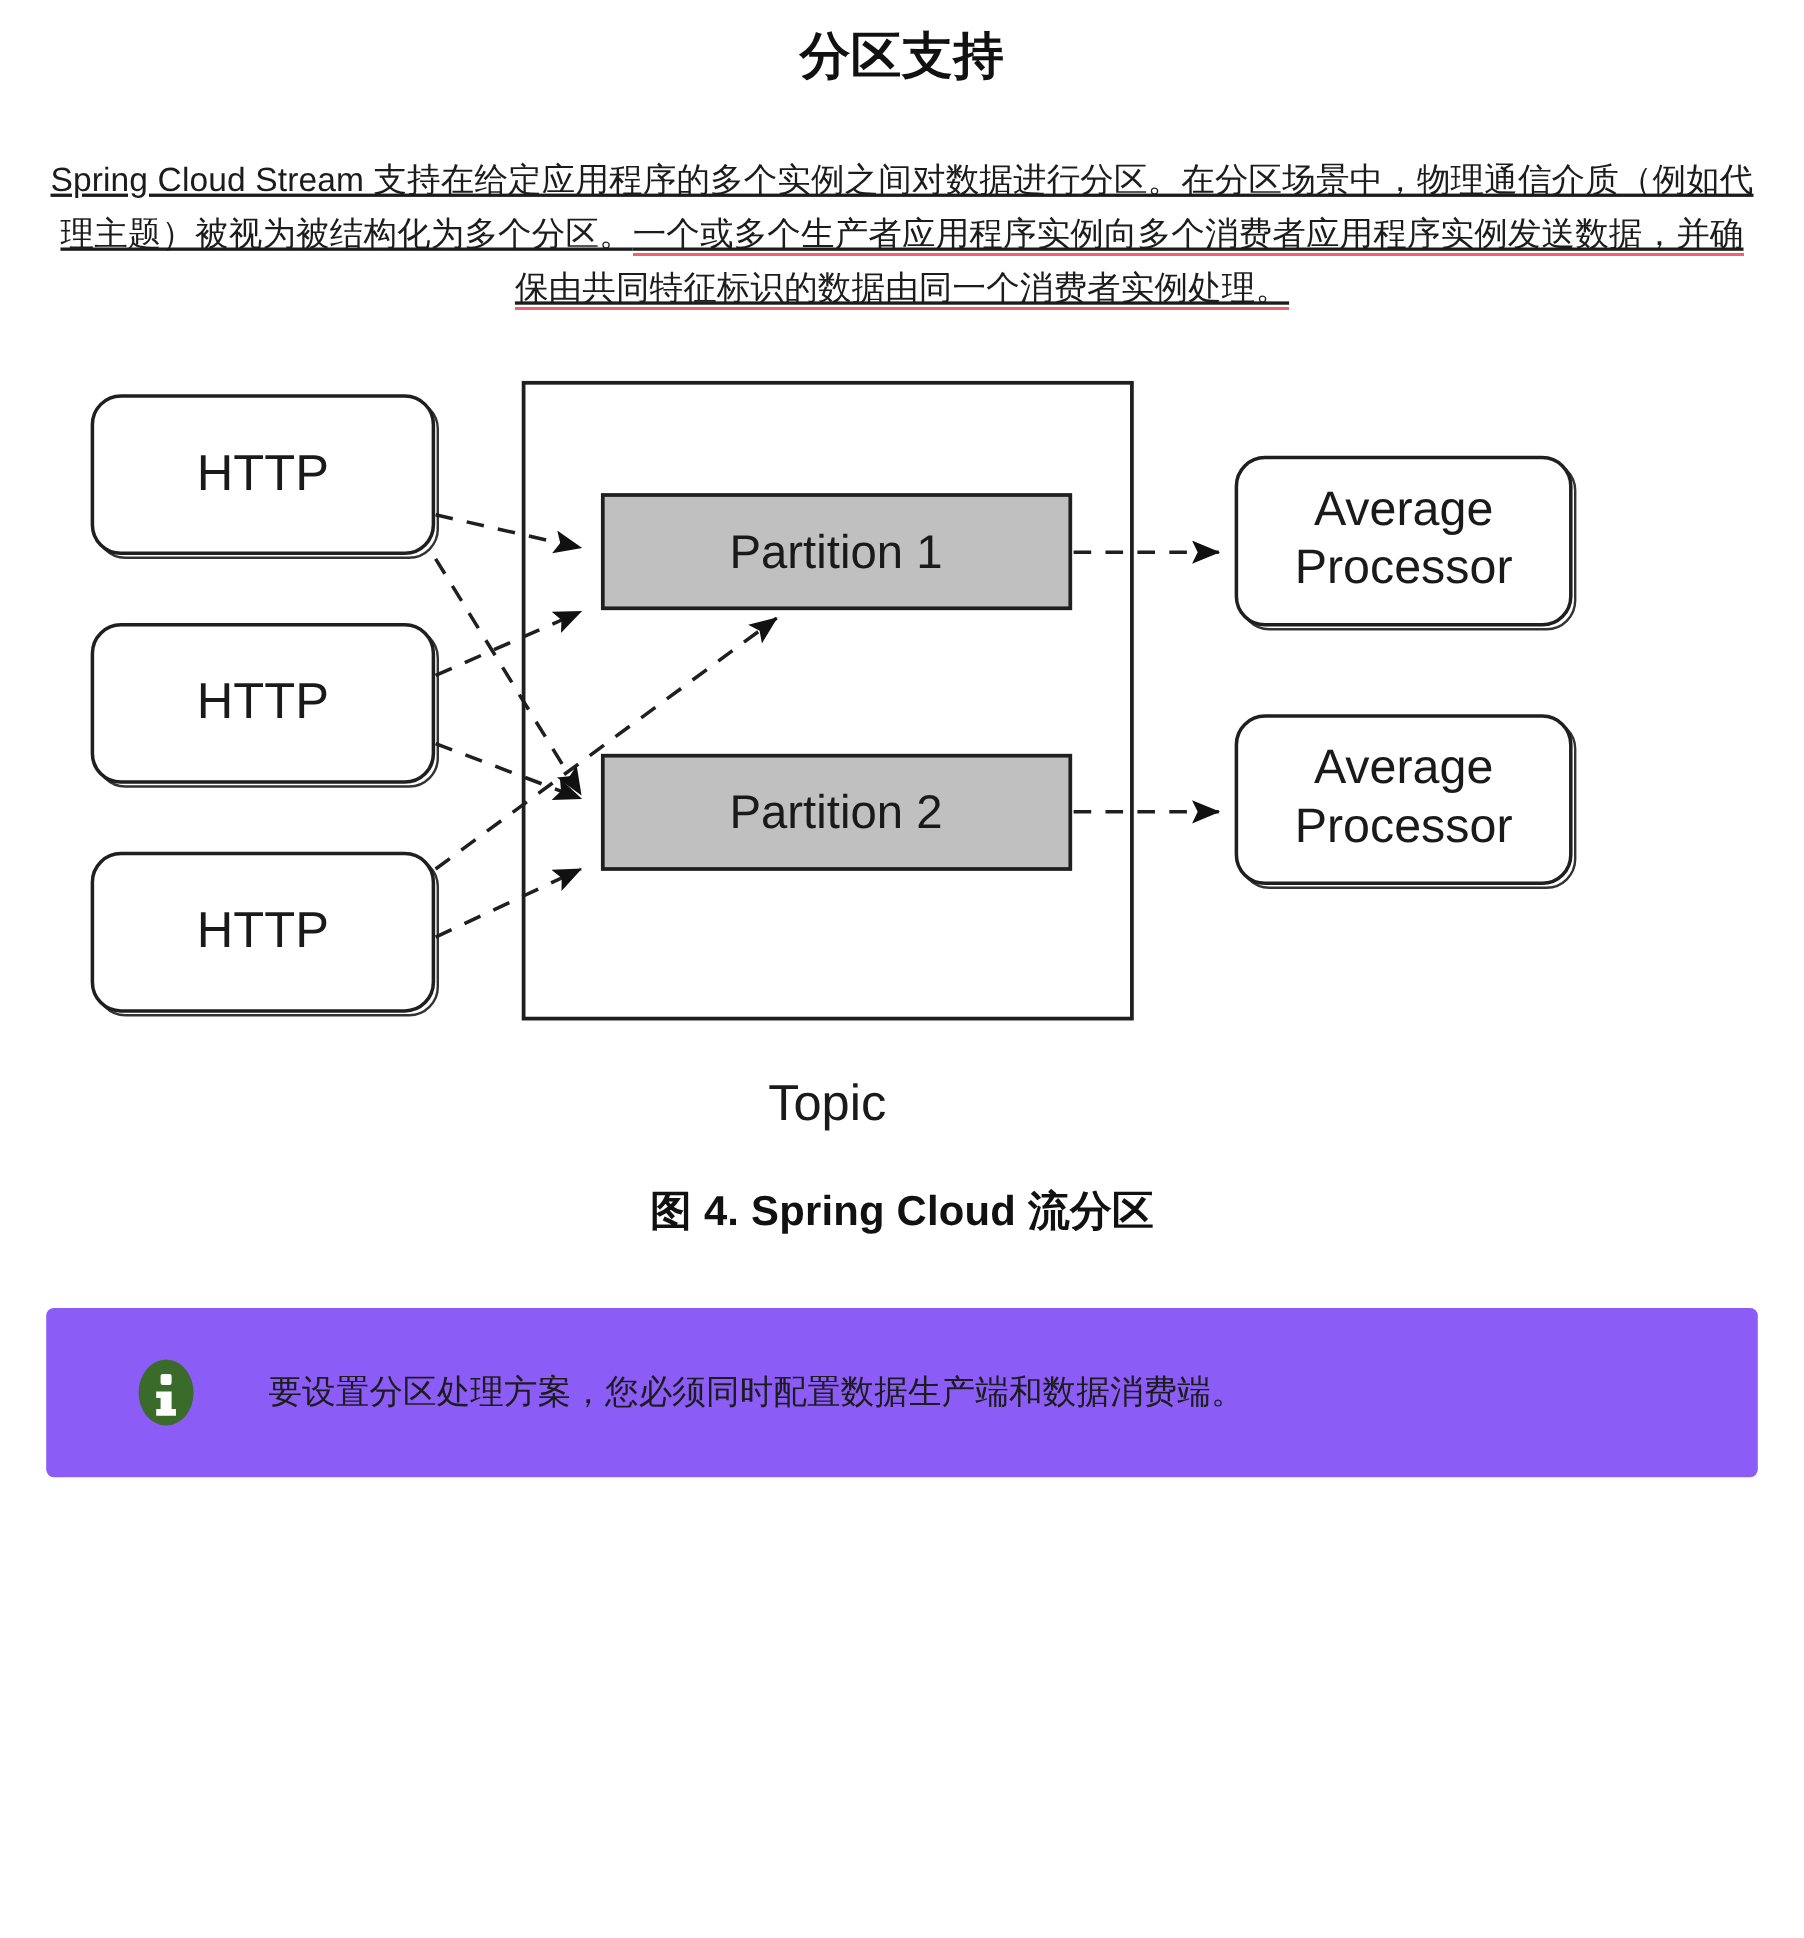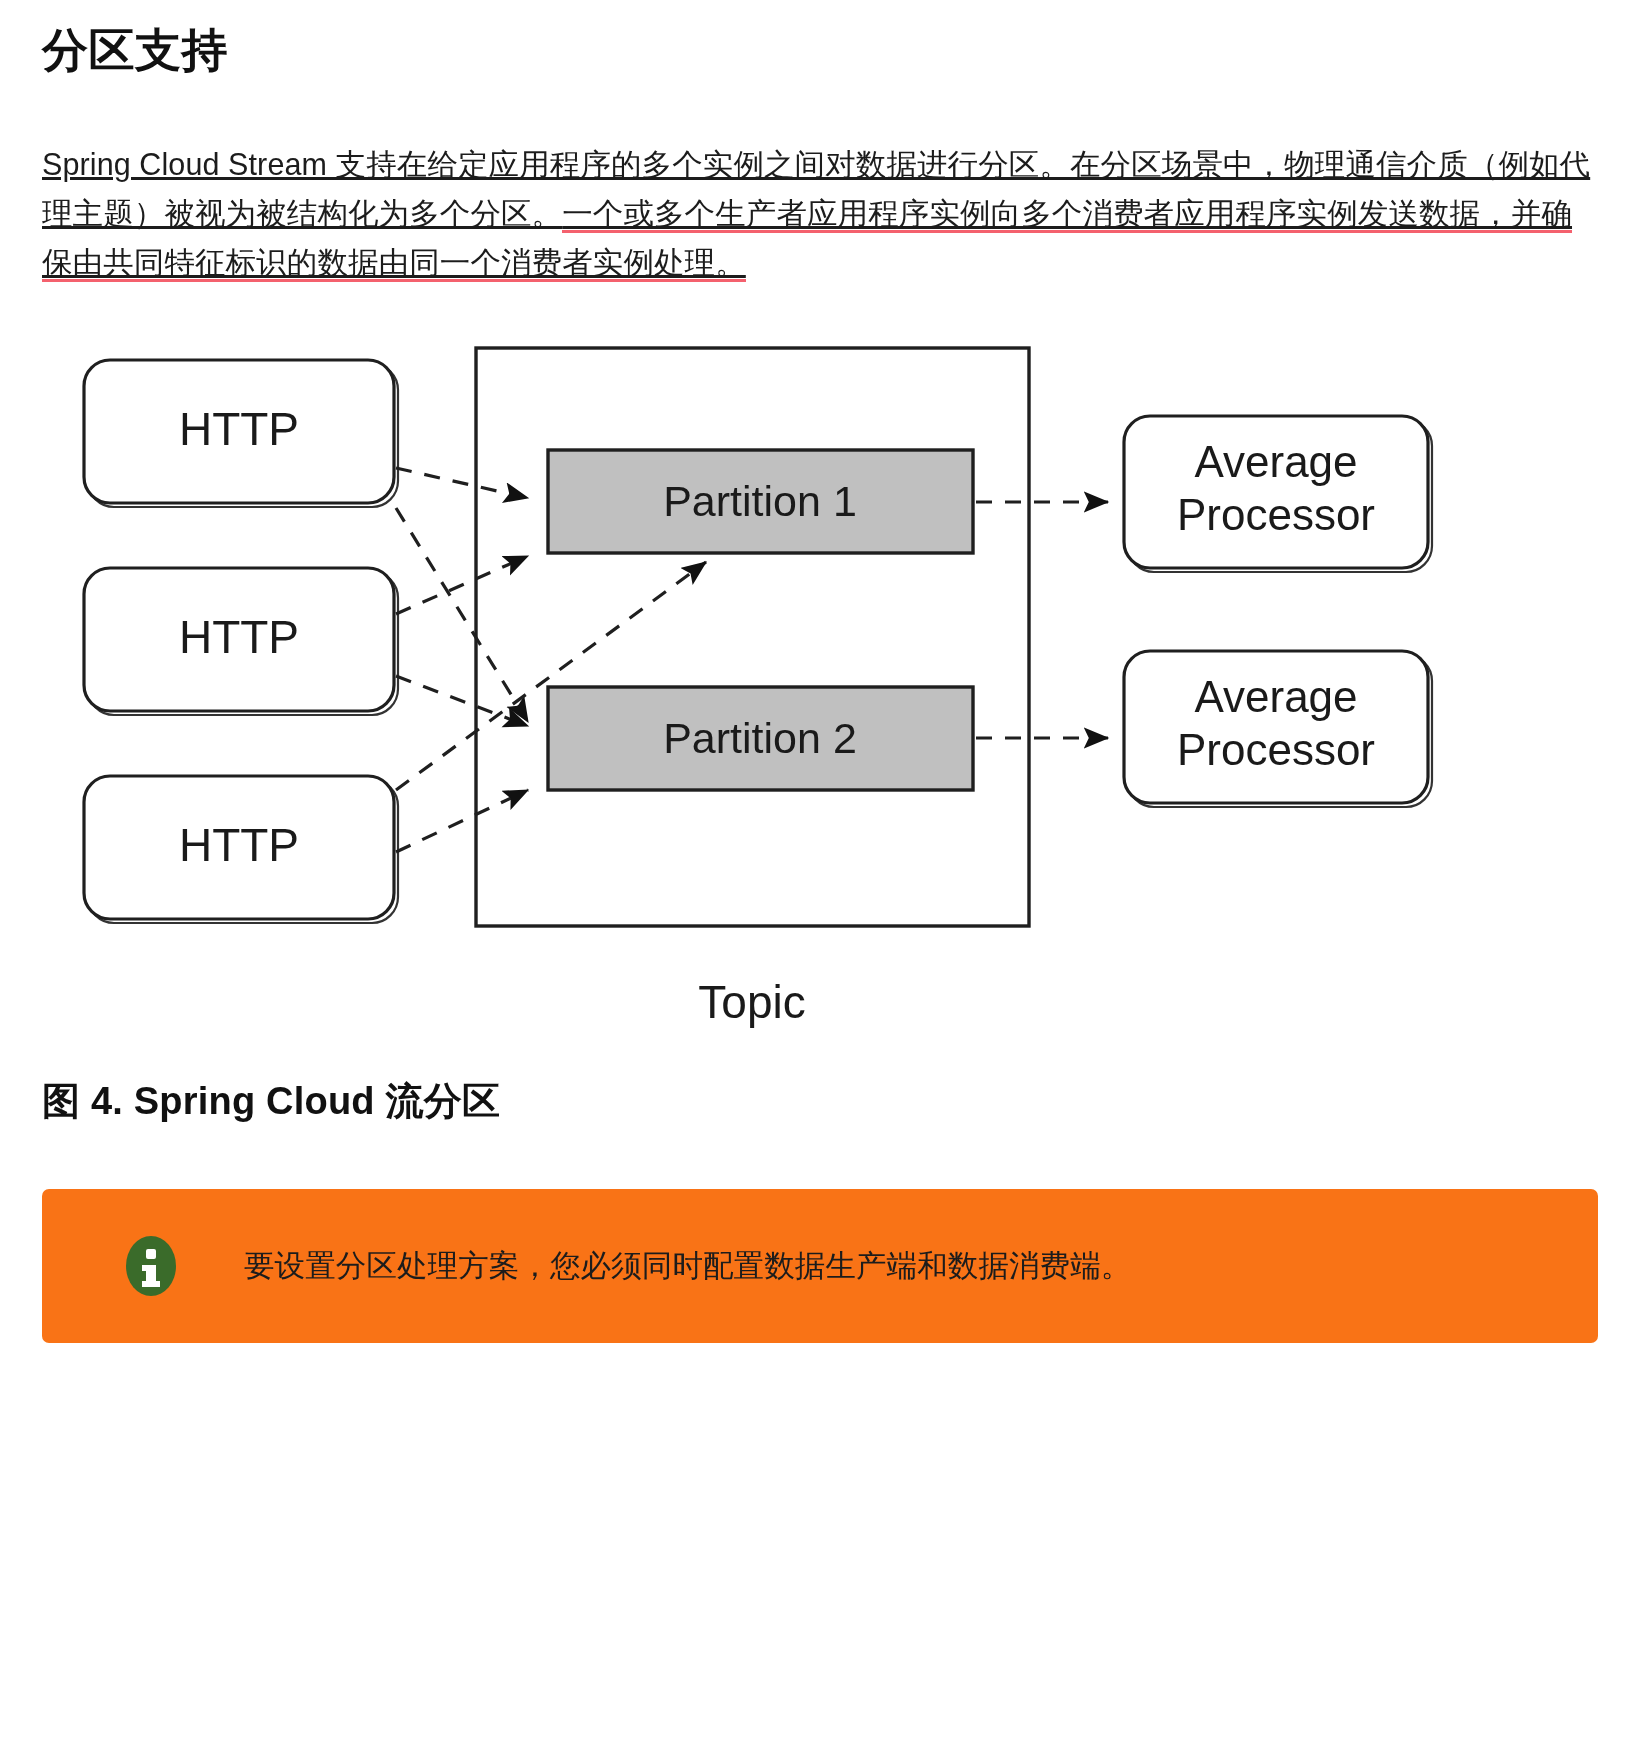--- a/index.html
+++ b/index.html
@@ -15,20 +15,21 @@
     -webkit-font-smoothing: antialiased;
     overflow: hidden;
     position: relative;
   }
   .page {
     position: relative;
     width: 1640px;
     height: 1624px;
     box-sizing: border-box;
     padding: 0 42px;
+    text-align: center;
   }
 
   
   .section-title {
     font-size: 46px;
     font-weight: bold;
     letter-spacing: 0.5px;
     color: #111111;
     margin: 0;
     padding-top: 22px;
@@ -68,21 +69,21 @@
     font-weight: bold;
     color: #111111;
     margin: 0;
     padding-top: 36px;
     letter-spacing: 0.2px;
   }
 
   
   .admonition {
     margin-top: 62px;
-    background: #f97316;
+    background: #8b5cf6;
     border-radius: 7px;
     display: flex;
     align-items: center;
     padding: 46px 40px;
     box-sizing: border-box;
     width: 1556px;
   }
   .admonition .ico {
     flex: 0 0 auto;
     width: 62px;

